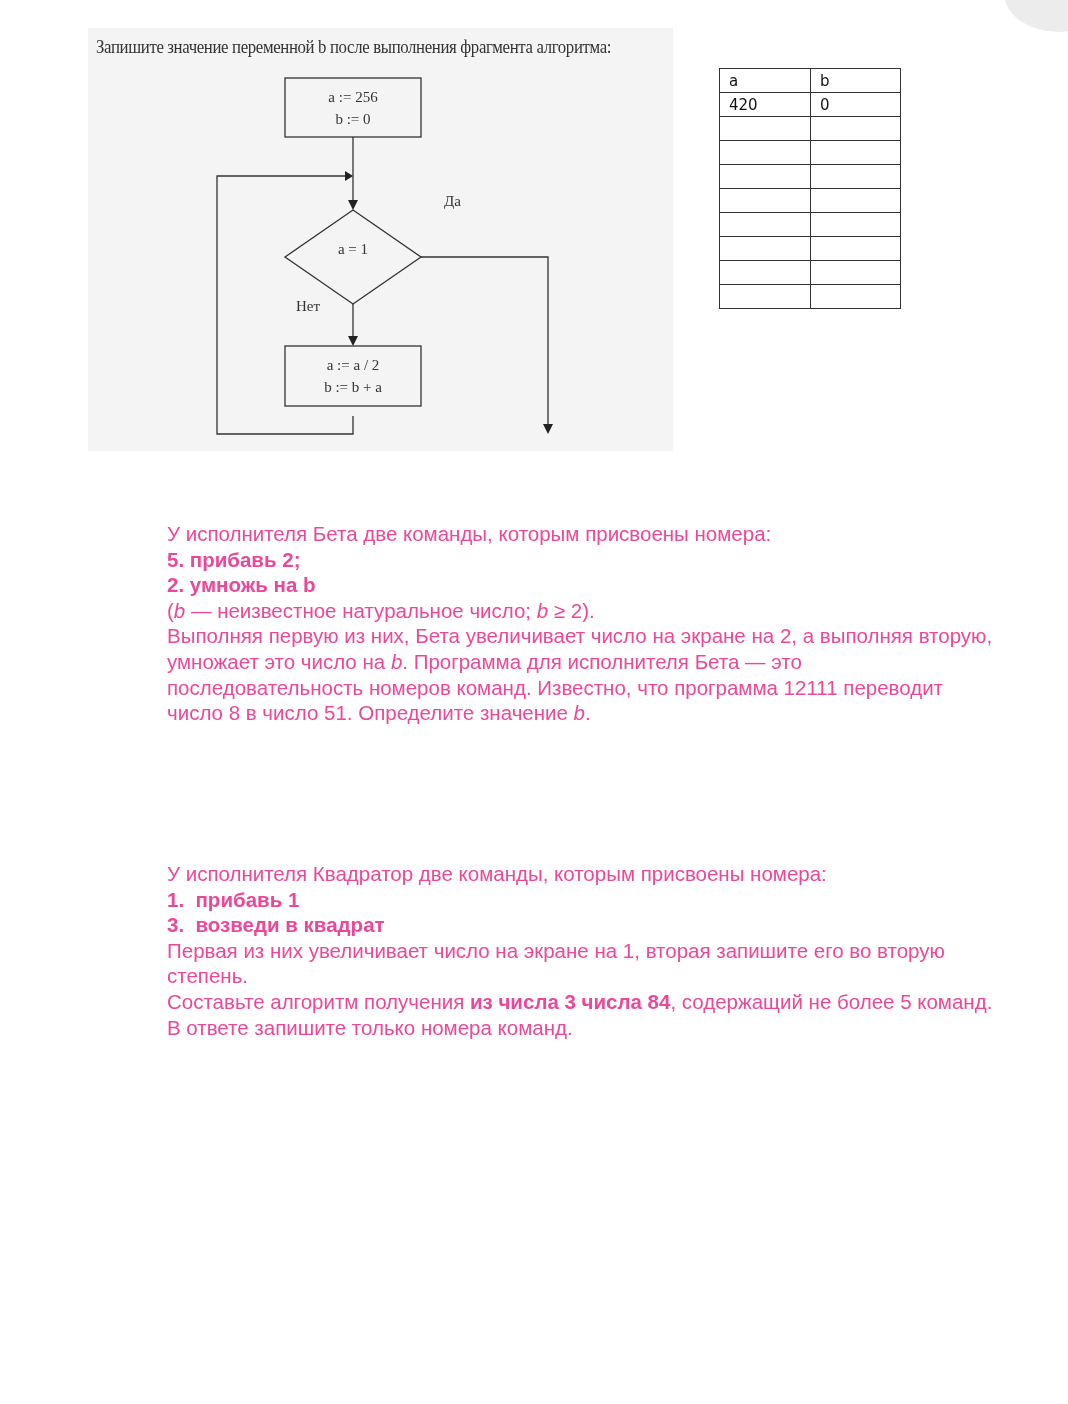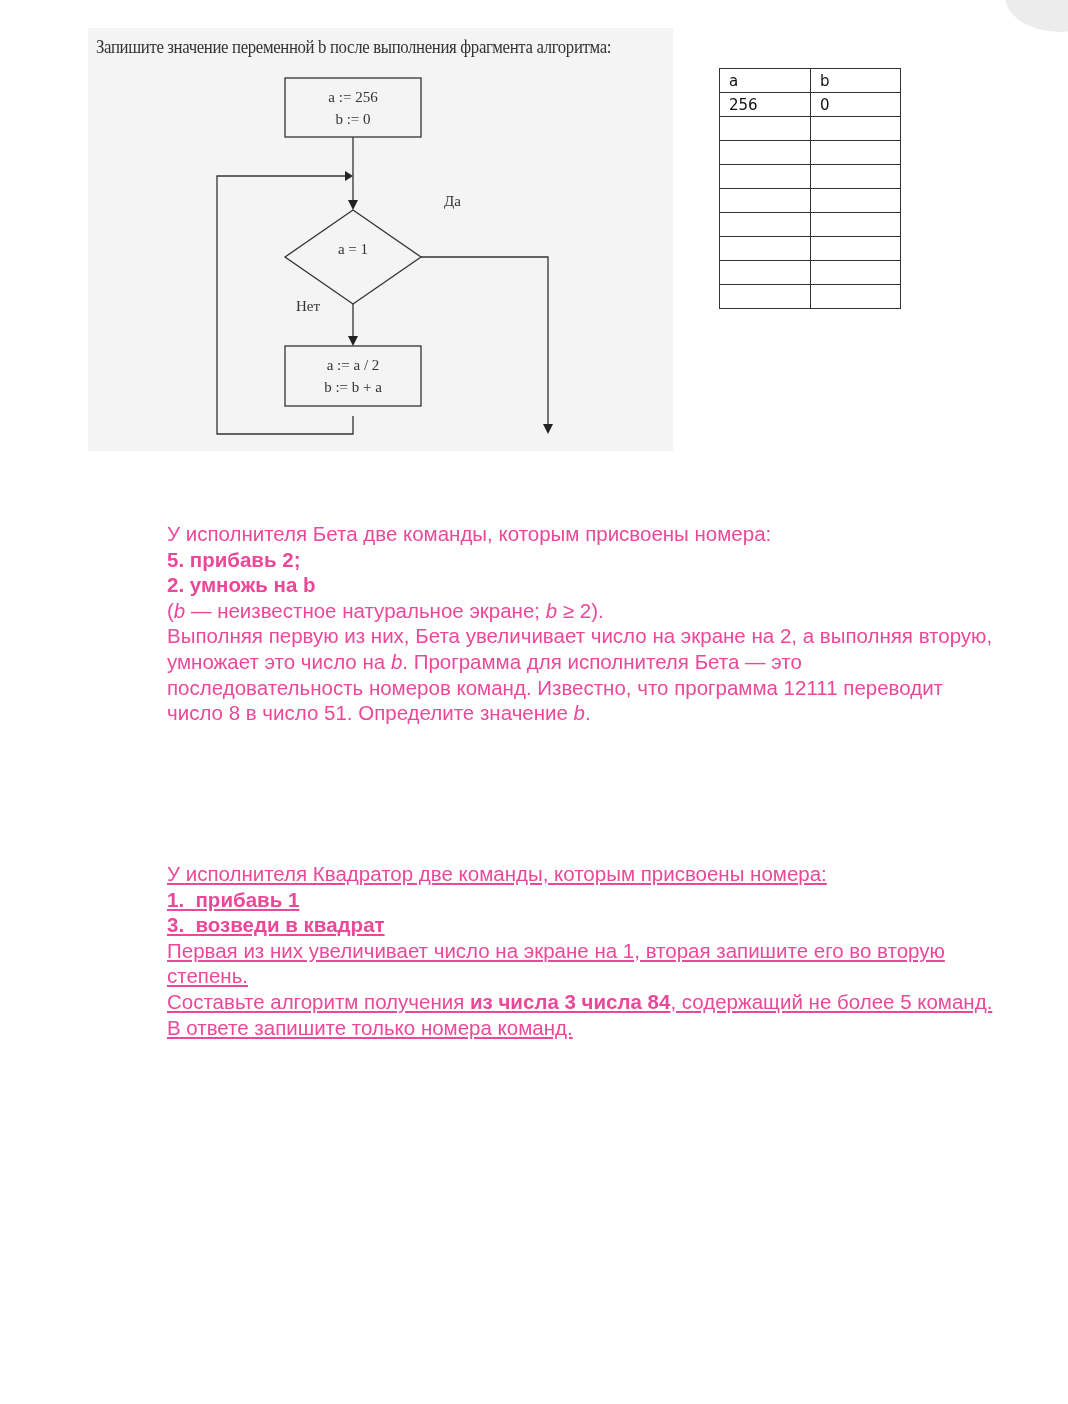--- a/index.html
+++ b/index.html
@@ -78,21 +78,21 @@
   </svg>
 </div>
 
 <table class="trace-table">
   <tbody>
       <tr>
     <td>a</td>
     <td>b</td>
   </tr>
   <tr>
-        <td>256</td>
+        <td>420</td>
         <td>0</td>
       </tr>
   <tr>
         <td></td>
         <td></td>
       </tr>
   <tr>
         <td></td>
         <td></td>
       </tr>
@@ -120,23 +120,23 @@
         <td></td>
         <td></td>
       </tr>
 </tbody>
   </table>
 
 <div class="task" style="top:521px;">
   <p>У исполнителя Бета две команды, которым присвоены номера:</p>
   <p class="b">5. прибавь 2;</p>
   <p class="b">2. умножь на b</p>
-  <p><span>(</span><span class="i">b</span><span> — неизвестное натуральное экране; </span><span class="i">b</span><span> ≥ 2).</span></p>
+  <p><span>(</span><span class="i">b</span><span> — неизвестное натуральное число; </span><span class="i">b</span><span> ≥ 2).</span></p>
   <p><span>Выполняя первую из них, Бета увеличивает число на экране на 2, а выполняя вторую, умножает это число на </span><span class="i">b</span><span>. Программа для исполнителя Бета — это последовательность номеров команд. Известно, что программа 12111 переводит число 8 в число 51. Определите значение </span><span class="i">b</span><span>.</span></p>
 </div>
 
-<div class="task" style="top:861px;text-decoration:underline;">
+<div class="task" style="top:861px;">
   <p>У исполнителя Квадратор две команды, которым присвоены номера:</p>
   <p class="b" style="white-space:pre;">1.  прибавь 1</p>
   <p class="b" style="white-space:pre;">3.  возведи в квадрат</p>
   <p>Первая из них увеличивает число на экране на 1, вторая запишите его во вторую степень.</p>
   <p><span>Составьте алгоритм получения </span><span class="b">из числа 3 числа 84</span><span>, содержащий не более 5 команд. В ответе запишите только номера команд.</span></p>
 </div>
 
 </body></html>

